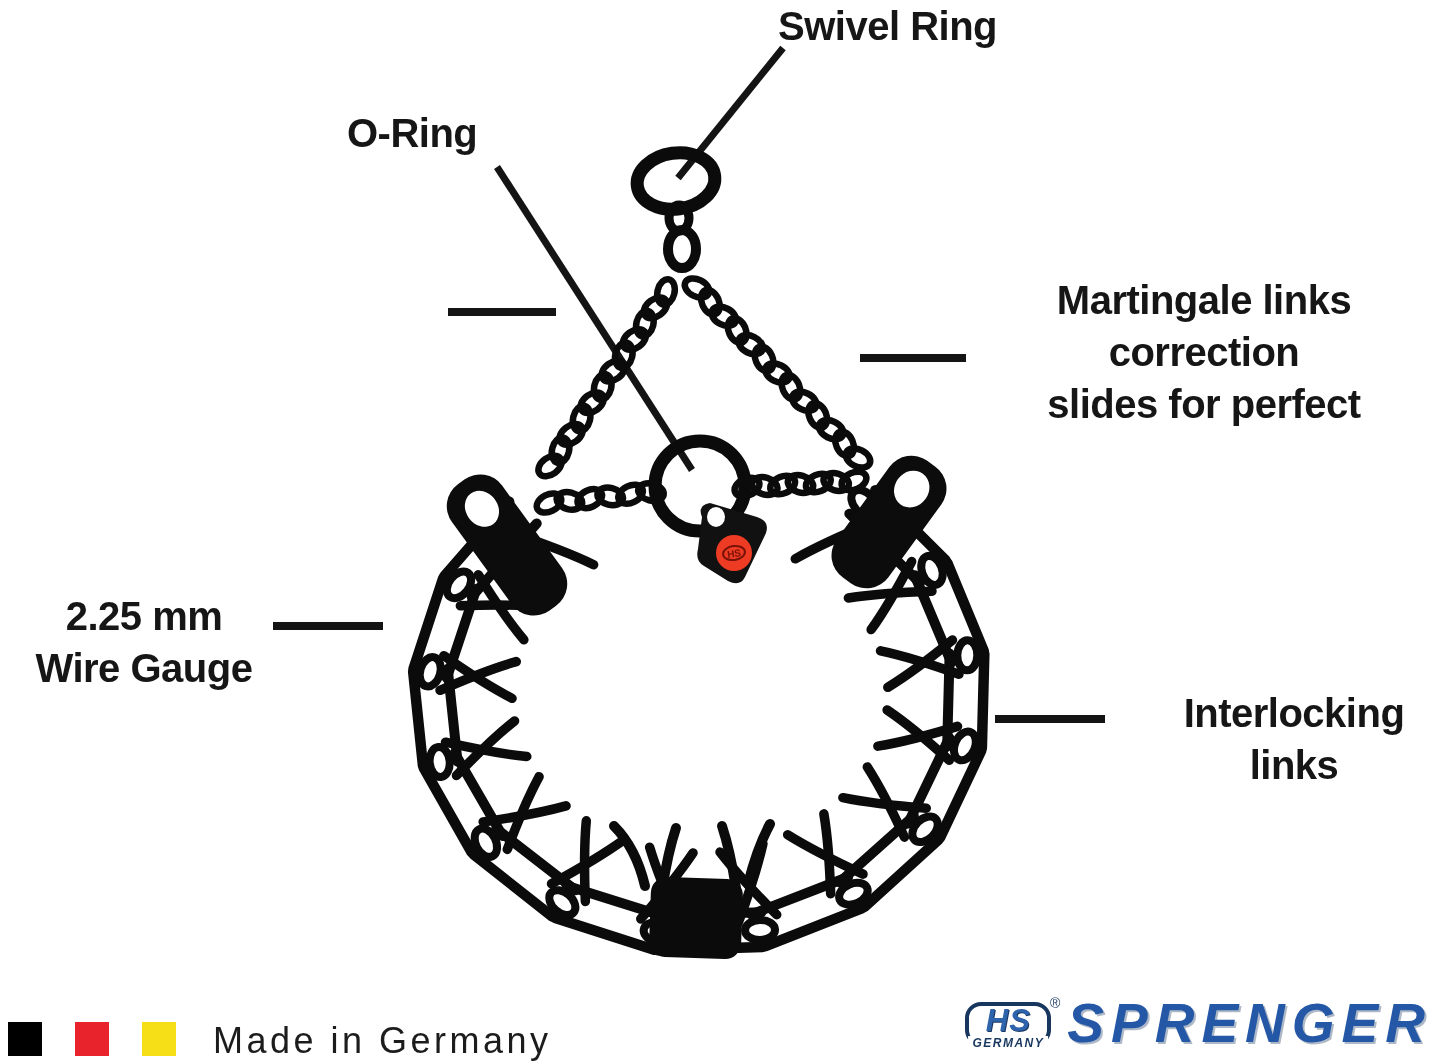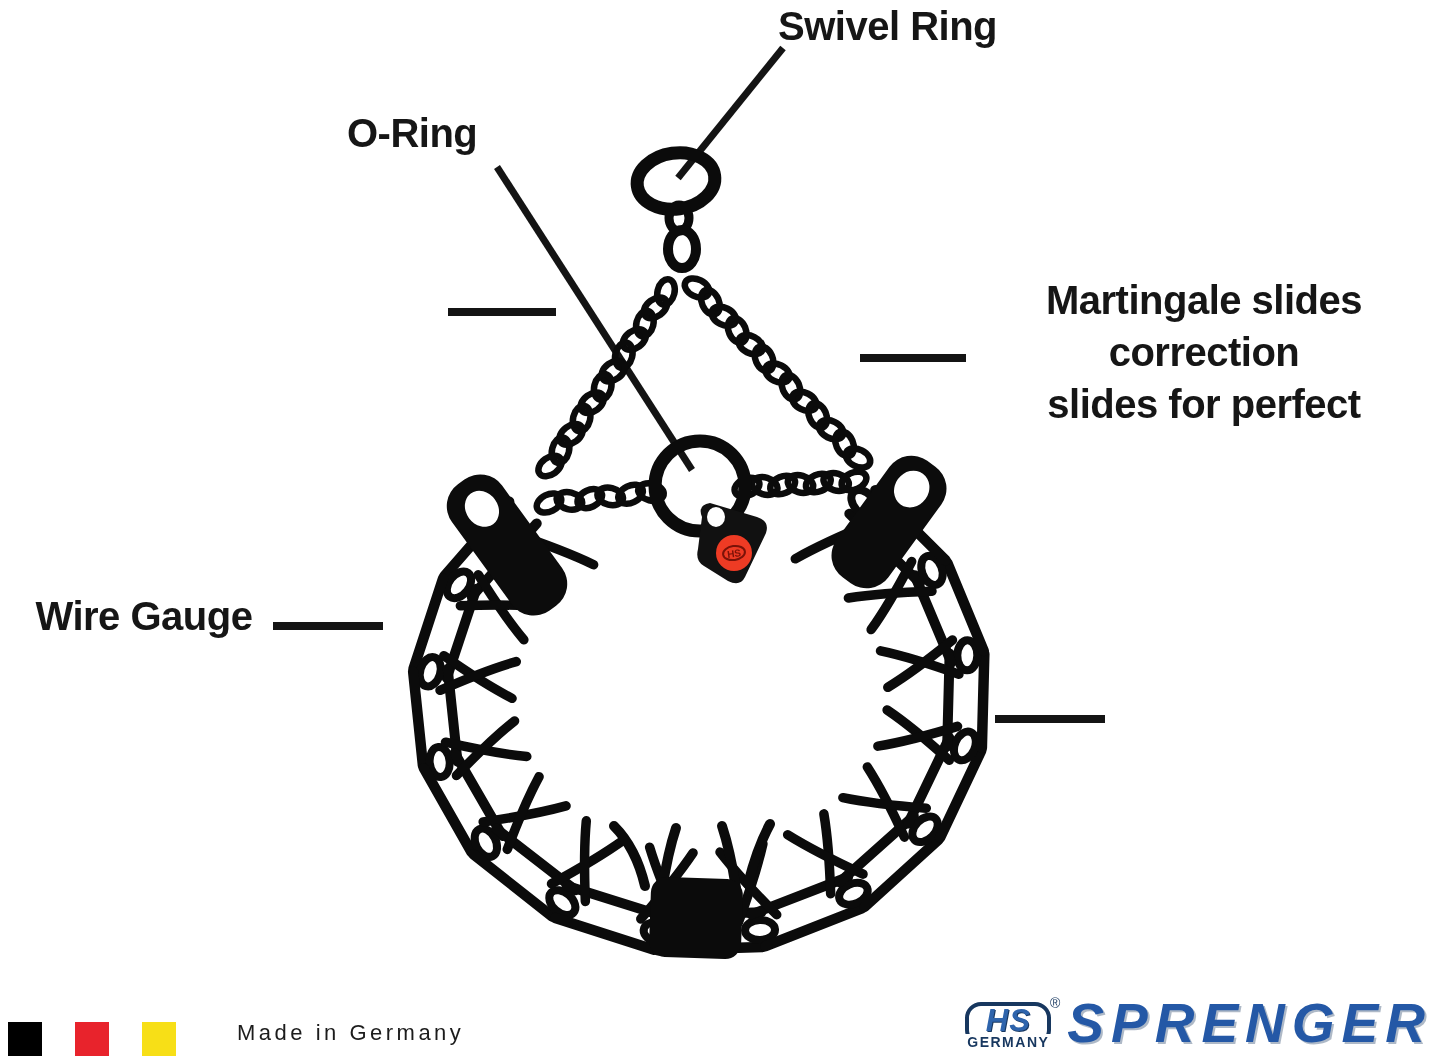--- a/index.html
+++ b/index.html
@@ -7,29 +7,29 @@
          font-family:"Liberation Sans",sans-serif;}
   #collar-svg{position:absolute;left:0;top:0;width:1445px;height:1062px;}
   .label{position:absolute;font-weight:700;font-size:40px;line-height:52px;color:#161616;
          letter-spacing:-0.5px;white-space:nowrap;}
   .label.center{text-align:center;white-space:normal;}
   
   .flag-sq{position:absolute;top:1022px;width:34px;height:34px;}
   .flag-black{background:#000000;}
   .flag-red{background:#e8232c;}
   .flag-yellow{background:#f7df17;}
-  .made-in{position:absolute;left:213px;top:1020px;font-size:22px;font-weight:400;
-           letter-spacing:3.5px;color:#1c1c1c;margin-left:24px;}
+  .made-in{position:absolute;left:213px;top:1020px;font-size:36px;font-weight:400;
+           letter-spacing:3.5px;color:#1c1c1c;}
   .brand{position:absolute;right:13px;top:996px;display:flex;align-items:center;gap:16px;}
   .badge{position:relative;width:86px;height:44px;border:4px solid #17375f;border-radius:16px;
          box-sizing:border-box;display:flex;align-items:center;justify-content:center;background:#fff;}
   .badge-hs{font-size:31px;font-weight:700;font-style:italic;color:#2e64ac;letter-spacing:1px;
             margin-top:-6px;text-shadow:1px 1px 0 #17375f;}
   .badge-country{position:absolute;bottom:-8px;left:50%;transform:translateX(-50%);background:#fff;
-            padding:0 4px;font-size:14px;font-weight:700;letter-spacing:1.5px;color:#17375f;}
+            padding:0 4px;font-size:12px;font-weight:700;font-style:italic;letter-spacing:1.5px;color:#17375f;}
   .badge-reg{position:absolute;top:-11px;right:-13px;font-size:14px;color:#17375f;}
   .brand-name{font-size:55px;font-weight:700;font-style:italic;color:#2458a6;line-height:1;
             letter-spacing:7px;text-shadow:2px 2px 0 rgba(23,55,95,.35);text-align:right;}
 </style>
 </head>
 <body>
 
 <div id="stage">
 
   <svg id="collar-svg" viewBox="0 0 1445 1062">
@@ -186,29 +186,34 @@
       <rect x="650" y="878" width="92" height="80" rx="16" fill="#0b0b0b" transform="rotate(2 696 918)"></rect>
     </g>
   </svg>
 
   <div class="label" style="left:778px;top:0px">Swivel Ring</div>
 
   <div class="label" style="left:347px;top:107px">O-Ring</div>
 
 
   <div class="label center" style="left:1016px;top:274px;width:376px">
-    <div>Martingale slides</div>
+    <div>Martingale links</div>
     <div>correction</div>
     <div>slides for perfect</div>
   </div>
 
   <div class="label center" style="left:8px;top:590px;width:272px">
+    <div>2.25 mm</div>
     <div>Wire Gauge</div>
   </div>
 
+  <div class="label center" style="left:1152px;top:687px;width:284px">
+    <div>Interlocking</div>
+    <div>links</div>
+  </div>
 
   <div class="flag-sq flag-black" style="left:8px"></div>
   <div class="flag-sq flag-red" style="left:75px"></div>
   <div class="flag-sq flag-yellow" style="left:142px"></div>
   <div class="made-in">Made in Germany</div>
 
   <div class="brand">
     <div class="badge">
       <span class="badge-hs">HS</span>
       <span class="badge-country">GERMANY</span>

